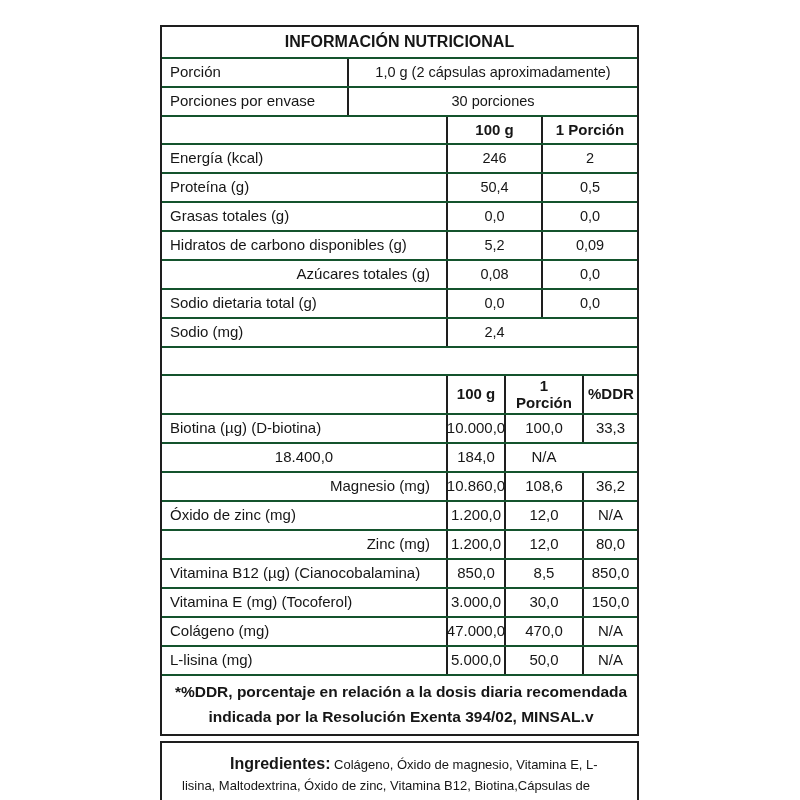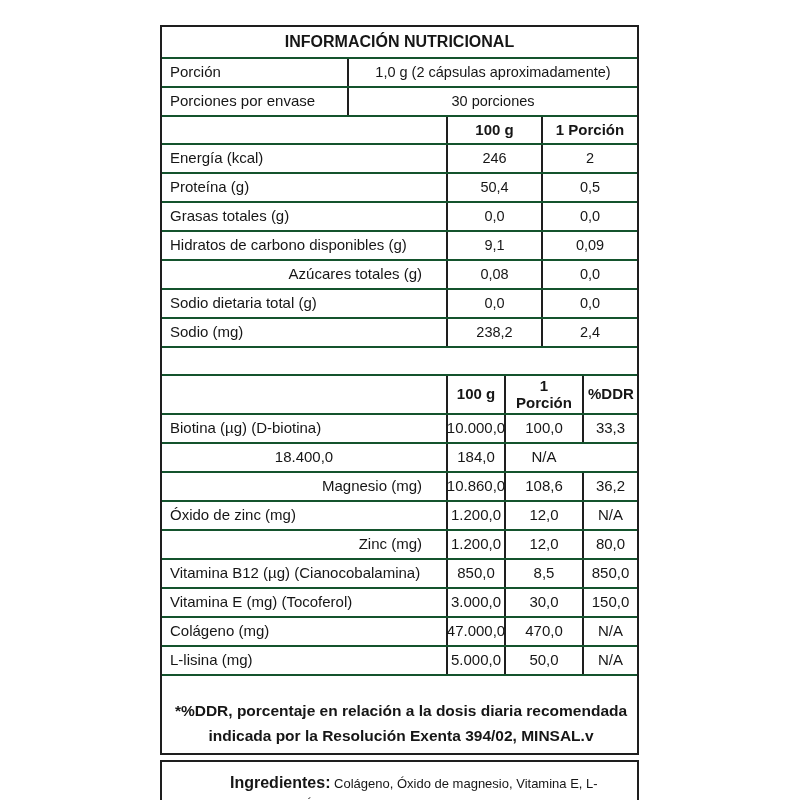--- a/index.html
+++ b/index.html
@@ -14,38 +14,37 @@
   .row { display:grid; border-top:2px solid #14532d; align-items:stretch; }
   .box .row:first-child { border-top:none; }
   .cell {
     display:flex; align-items:center; justify-content:center;
     border-left:2px solid #1e1e1e;
     font-size:14.5px; line-height:1.1; text-align:center;
     padding:2px 4px;
   }
   .cell:first-child { border-left:none; }
   .cell.lbl { justify-content:flex-start; text-align:left; padding-left:8px; font-size:15px; }
-  .cell.lbl.right { justify-content:flex-end; text-align:right; padding-right:24px; }
+  .cell.lbl.right { justify-content:flex-end; text-align:right; padding-right:16px; }
   .cell.hdr { font-weight:bold; font-size:15px; }
   .r-title { min-height:30px; grid-template-columns:1fr; }
   .r-title .cell { font-weight:bold; font-size:16px; }
   .r-serving { min-height:29px; grid-template-columns:185px 1fr; }
   .r-3col { min-height:29px; grid-template-columns:284px 95px 1fr; }
   .r-head1 { min-height:28px; }
   .r-spacer { min-height:28px; grid-template-columns:1fr; }
   .r-4col { min-height:29px; grid-template-columns:284px 58px 78px 1fr; }
   .r-head2 { min-height:27px; }
   .r-4col .num { font-size:15px; }
   .r-foot { min-height:56px; grid-template-columns:1fr; }
   .foot-cell {
     display:flex; flex-direction:column; justify-content:center;
     padding:4px 6px 4px 9px;
     font-weight:bold; font-size:15.5px; line-height:1.6;
     border-left:none;
-    margin-top:19px;
   }
   .ingredients-box {
     margin-top:5px;
     min-height:56px;
     padding:9px 18px 9px 20px;
     font-size:13px; line-height:1.55;
   }
   .ing-label { font-weight:bold; font-size:16px;margin-left:48px; }
 </style>
 </head>
@@ -88,39 +87,38 @@
     </div>
 
     <div class="row r-3col">
       <div class="cell lbl">Grasas totales (g)</div>
       <div class="cell">0,0</div>
       <div class="cell">0,0</div>
     </div>
 
     <div class="row r-3col">
       <div class="cell lbl">Hidratos de carbono disponibles (g)</div>
-      <div class="cell">9,1</div>
+      <div class="cell">5,2</div>
       <div class="cell">0,09</div>
     </div>
 
     <div class="row r-3col">
       <div class="cell lbl right">Azúcares totales (g)</div>
       <div class="cell">0,08</div>
       <div class="cell">0,0</div>
     </div>
 
     <div class="row r-3col">
       <div class="cell lbl">Sodio dietaria total (g)</div>
       <div class="cell">0,0</div>
       <div class="cell">0,0</div>
     </div>
 
     <div class="row r-3col">
       <div class="cell lbl">Sodio (mg)</div>
-      <div class="cell">238,2</div>
       <div class="cell">2,4</div>
     </div>
 
     <div class="row r-spacer">
       <div class="cell"></div>
     </div>
 
     <div class="row r-4col r-head2">
       <div class="cell lbl"></div>
       <div class="cell hdr">100 g</div>

